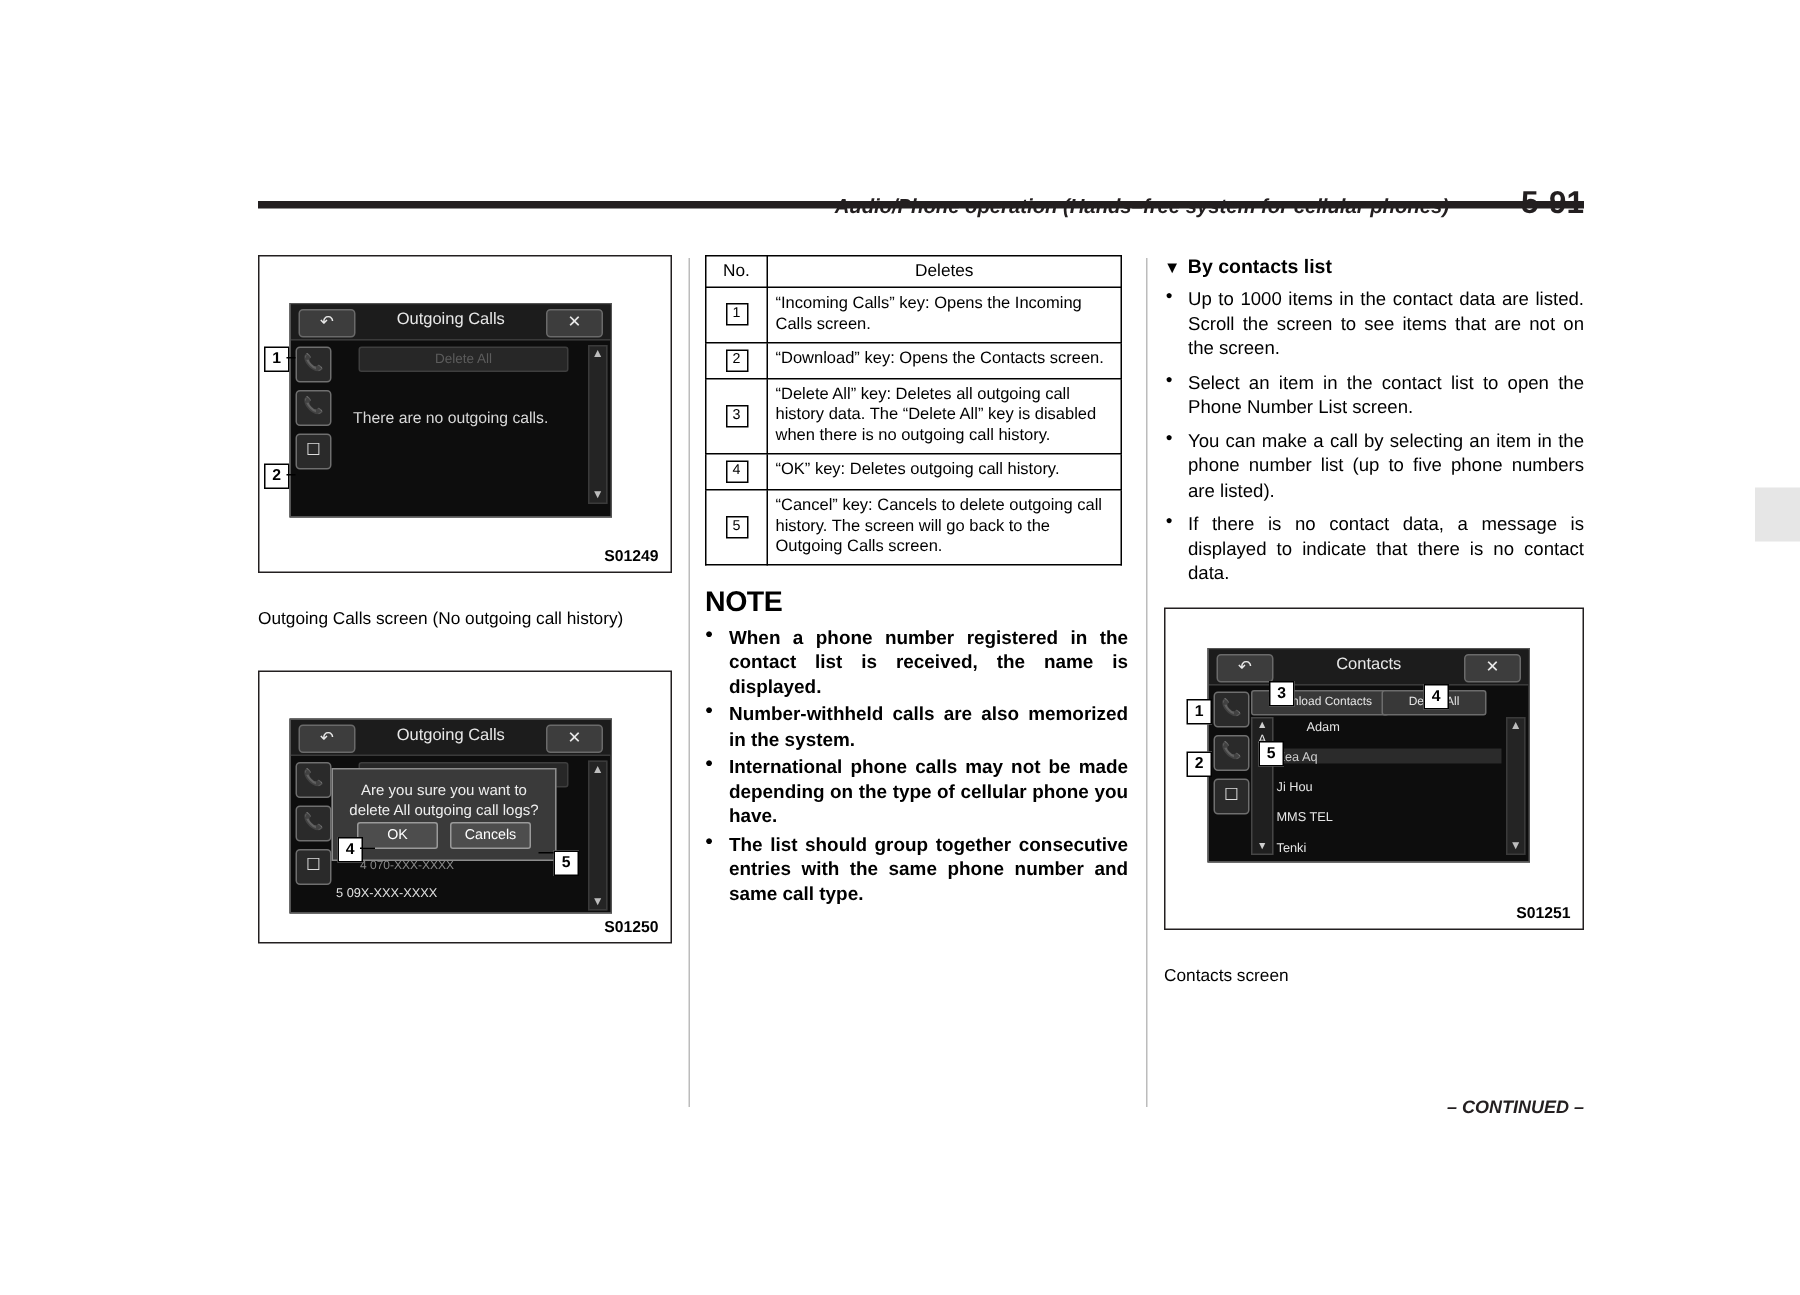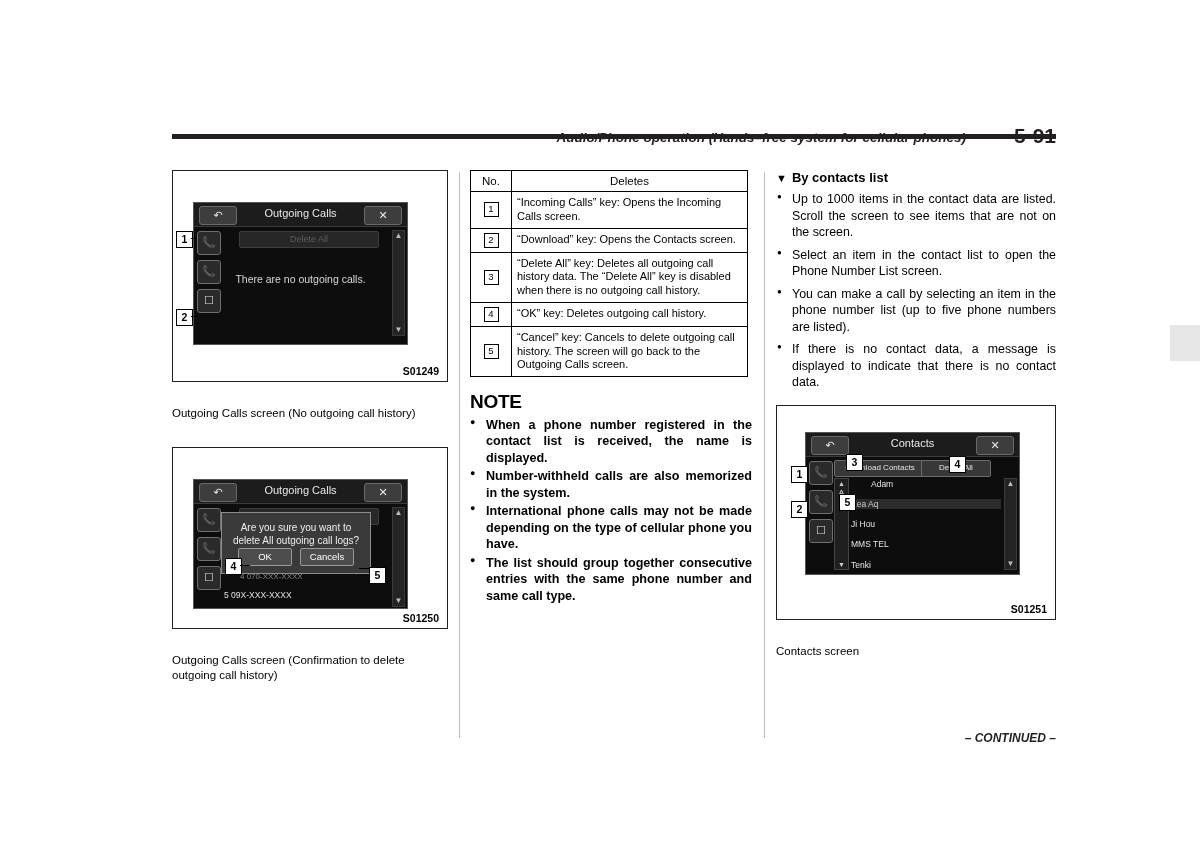--- a/index.html
+++ b/index.html
@@ -219,21 +219,20 @@
           <div class="dlg-btn" style="left:16px;bottom:7px;width:52px;">OK</div>
           <div class="dlg-btn" style="right:16px;bottom:7px;width:52px;">Cancels</div>
         </div>
       </div>
       <div class="callout" style="left:52px;top:110px;">4</div>
       <div class="leader" style="left:67px;top:117px;width:10px;height:1px;"></div>
       <div class="callout" style="left:196px;top:119px;">5</div>
       <div class="leader" style="left:186px;top:120px;width:10px;height:1px;"></div>
       <div class="figid">S01250</div>
     </div>
-    <div class="figcaption">Outgoing Calls screen (Confirmation to delete outgoing call history)</div>
   </div>
 
   <div class="col col2">
     <table class="fn">
       <thead>
         <tr>
           <th>No.</th>
           <th>Deletes</th>
         </tr>
       </thead>

